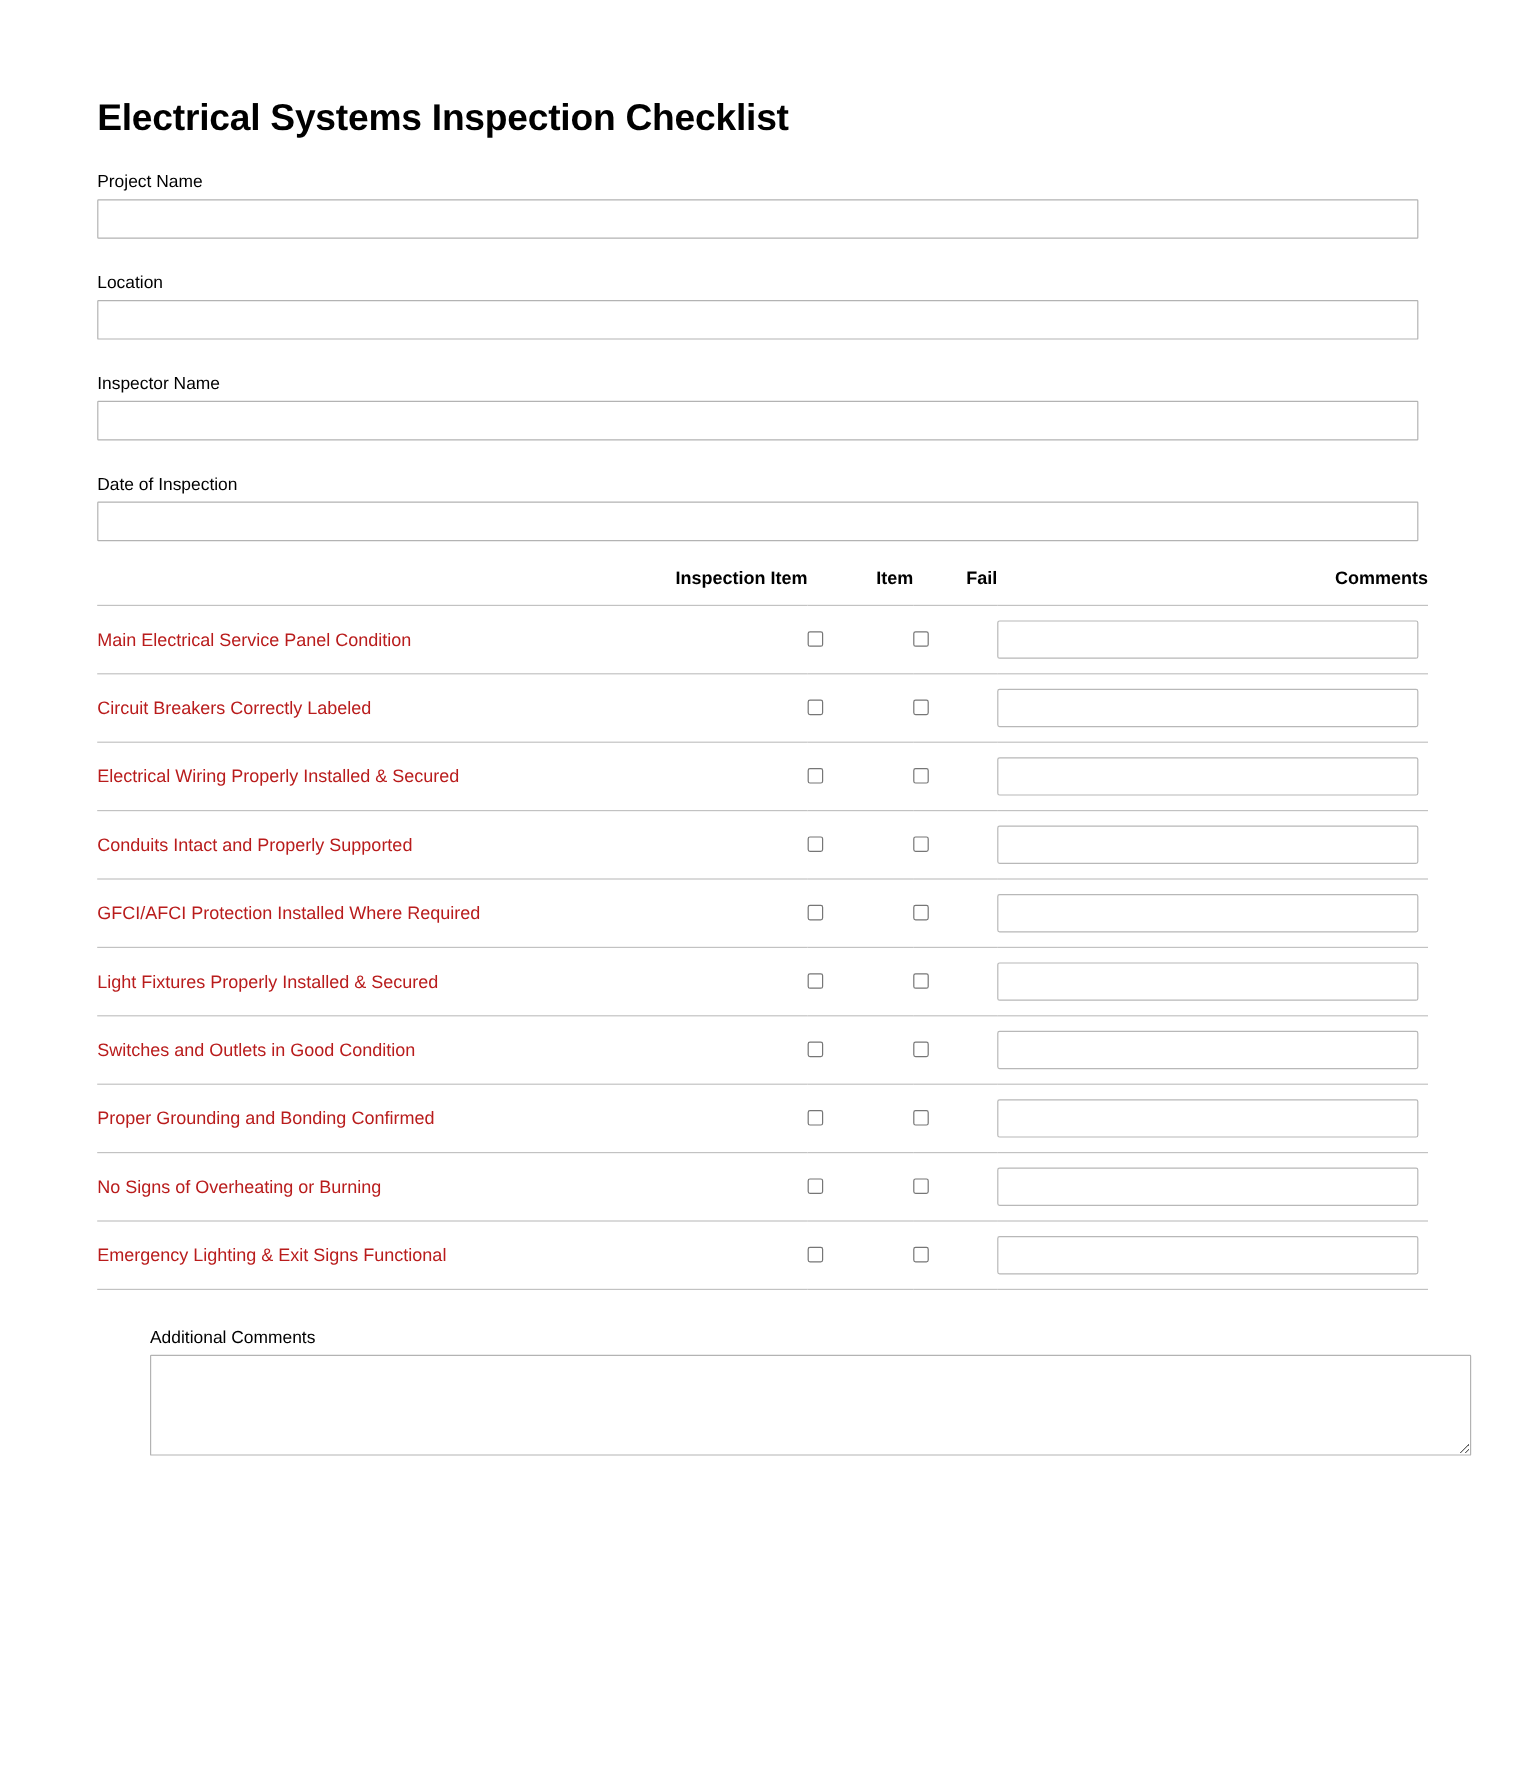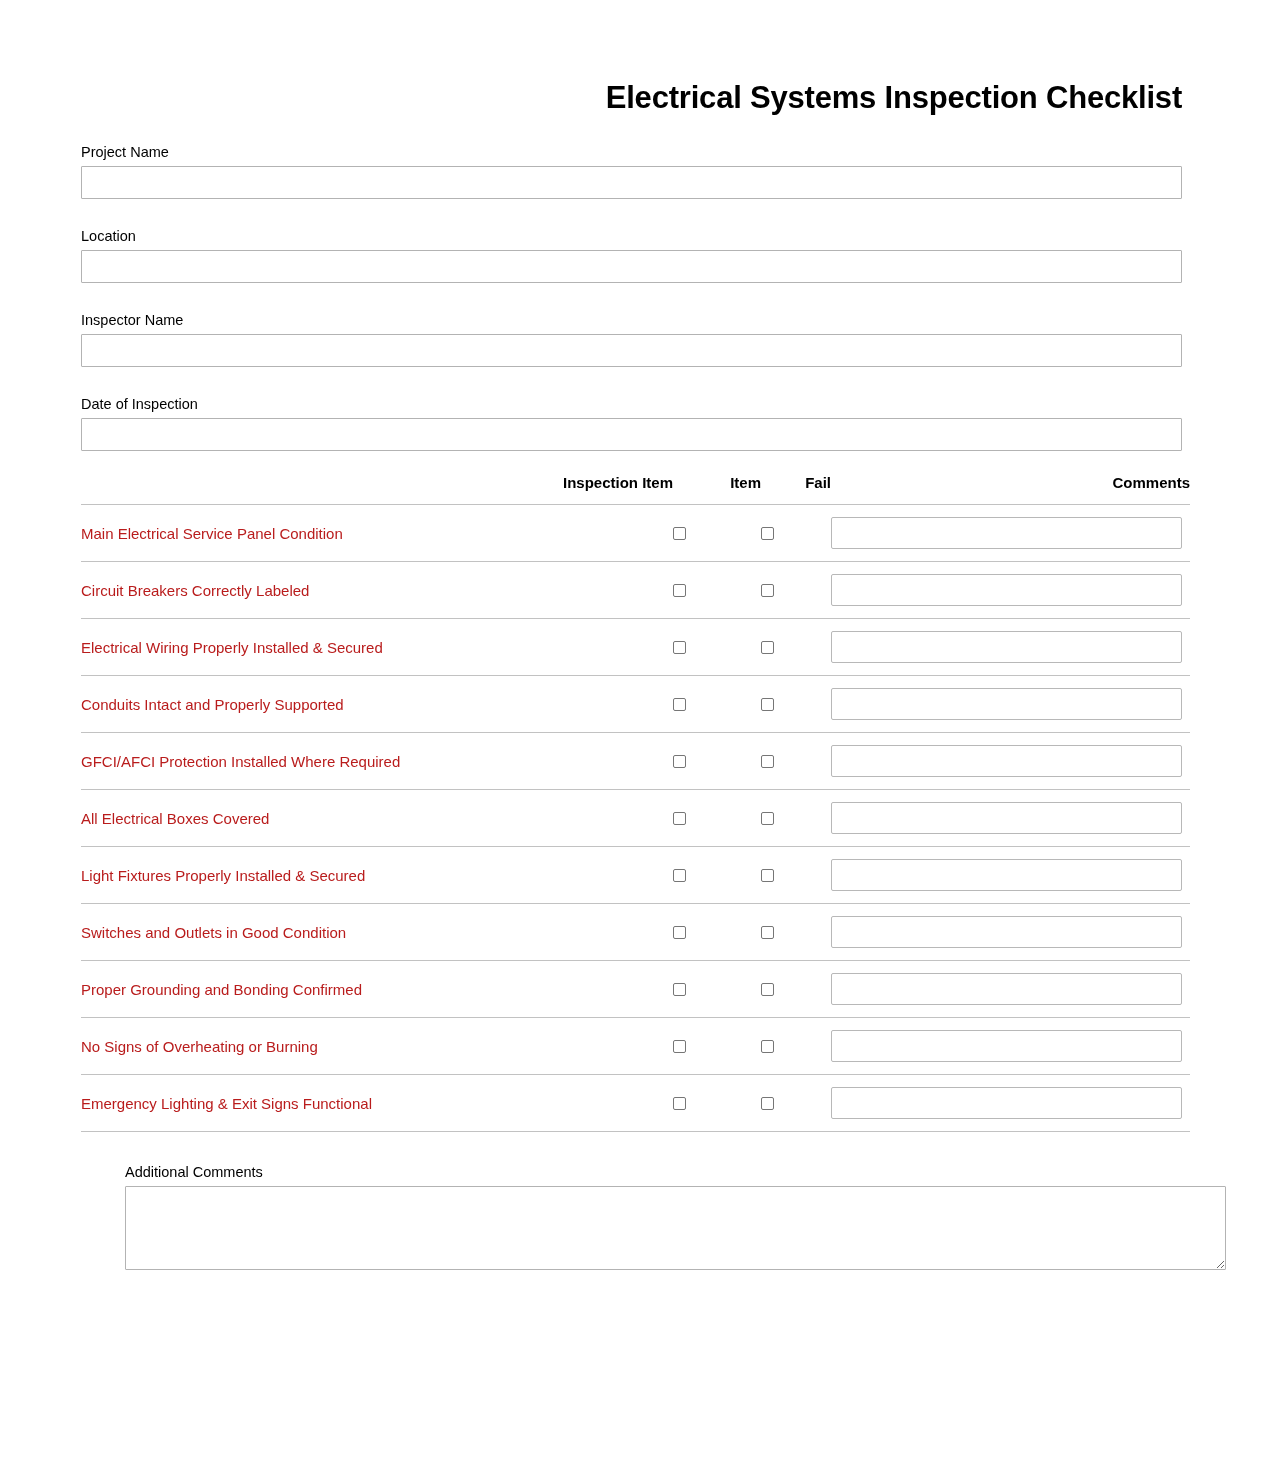--- a/index.html
+++ b/index.html
@@ -22,21 +22,20 @@
     padding: 0 81px;
   }
   .doc-title {
     margin: 0;
     padding-top: 81px;
     font-size: 31px;
     font-weight: bold;
     line-height: 1.1;
     letter-spacing: -0.2px;
     color: #000;
-    text-align: right;
   }
   
   .form-fields {
     margin-top: 27px;
   }
   .field {
     margin-bottom: 9px;
     margin-top: 28px;
   }
   .field-label {
@@ -210,26 +209,20 @@
           <td class="cell-fail"><input type="checkbox" class="cbx" style=""></td>
           <td class="cell-comment"><input type="text" class="comment-input" style=""></td>
         </tr>
         <tr>
           <td class="cell-item">GFCI/AFCI Protection Installed Where Required</td>
           <td class="cell-check"><input type="checkbox" class="cbx" style=""></td>
           <td class="cell-fail"><input type="checkbox" class="cbx" style=""></td>
           <td class="cell-comment"><input type="text" class="comment-input" style=""></td>
         </tr>
         <tr>
-          <td class="cell-item">All Electrical Boxes Covered</td>
-          <td class="cell-check"><input type="checkbox" class="cbx" style=""></td>
-          <td class="cell-fail"><input type="checkbox" class="cbx" style=""></td>
-          <td class="cell-comment"><input type="text" class="comment-input" style=""></td>
-        </tr>
-        <tr>
           <td class="cell-item">Light Fixtures Properly Installed &amp; Secured</td>
           <td class="cell-check"><input type="checkbox" class="cbx" style=""></td>
           <td class="cell-fail"><input type="checkbox" class="cbx" style=""></td>
           <td class="cell-comment"><input type="text" class="comment-input" style=""></td>
         </tr>
         <tr>
           <td class="cell-item">Switches and Outlets in Good Condition</td>
           <td class="cell-check"><input type="checkbox" class="cbx" style=""></td>
           <td class="cell-fail"><input type="checkbox" class="cbx" style=""></td>
           <td class="cell-comment"><input type="text" class="comment-input" style=""></td>

